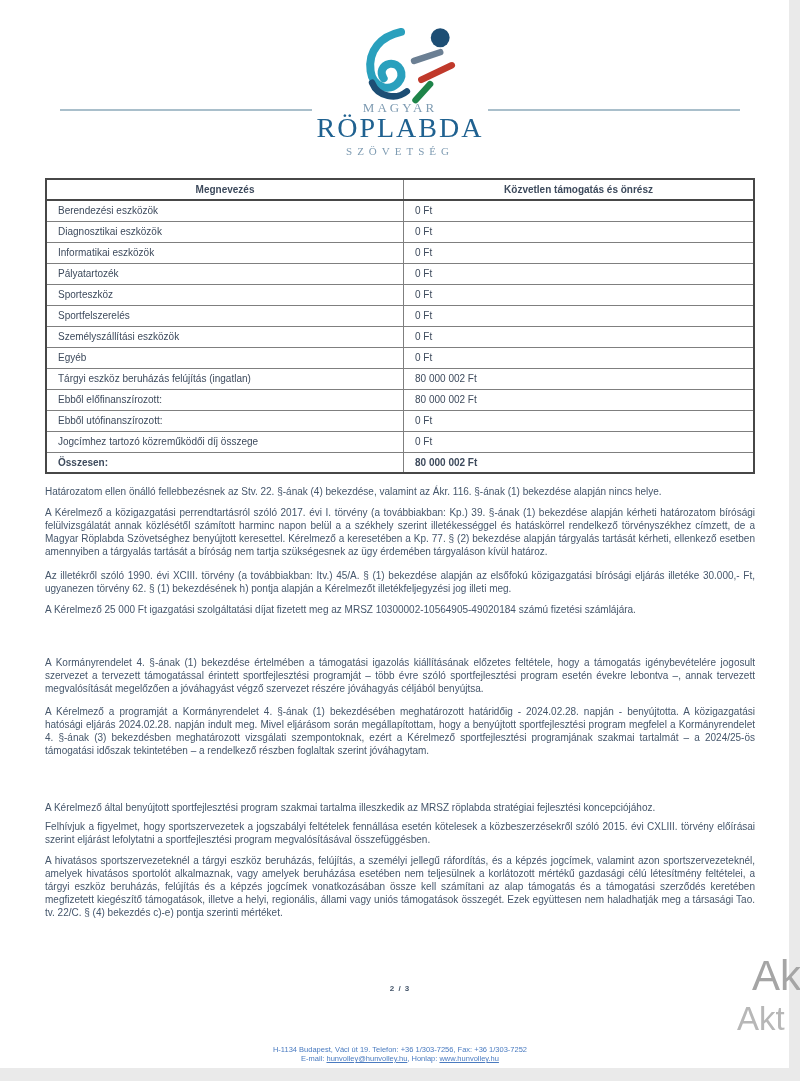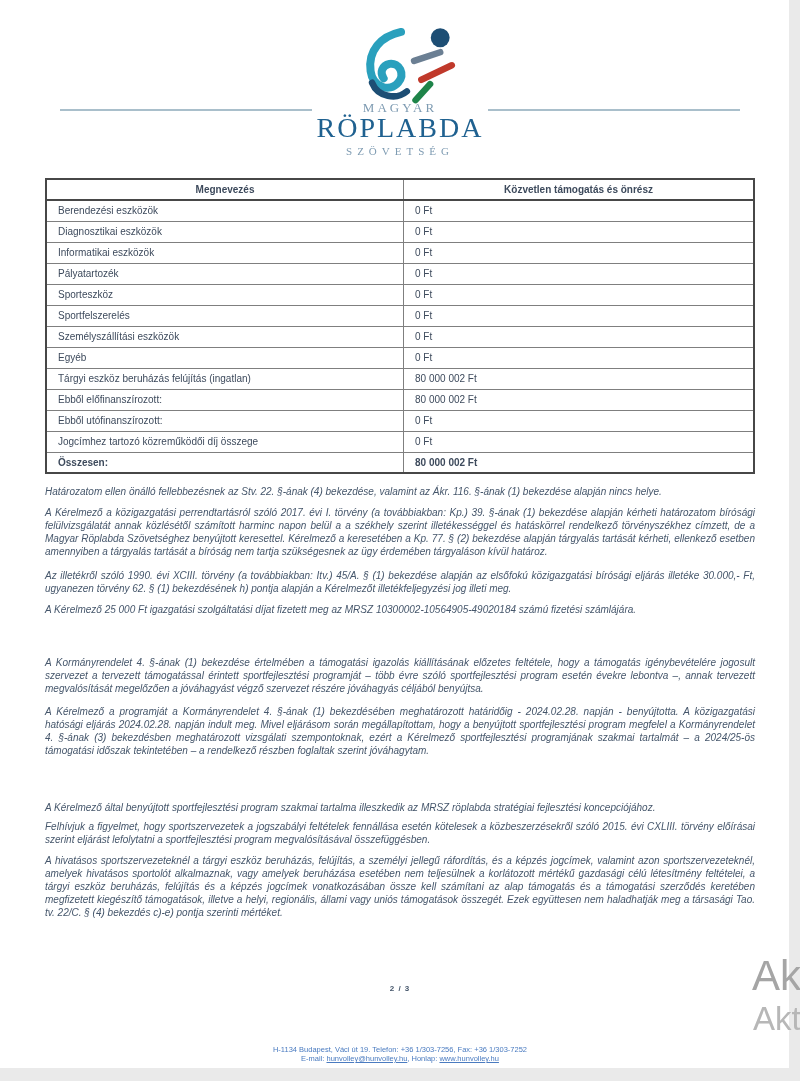--- a/index.html
+++ b/index.html
@@ -47,21 +47,21 @@
     height:21px;padding:2px 11px;vertical-align:middle;text-align:left;
   }
   table.support th{
     font-weight:bold;text-align:center;border-bottom:2px solid #474747;
   }
   table.support col.c1{width:50.5%;}
   td.indent{padding-left:20px;}
   tr.total td{font-weight:bold;}
   
   .para{
-    font-size:10px;line-height:13px;text-align:justify;color:var(--body-text);font-style:italic;
+    font-size:10px;line-height:13px;text-align:justify;color:var(--body-text);
   }
   .mt11{margin-top:11px;} .mt8{margin-top:8px;} .mt10{margin-top:10px;} .mt24{margin-top:40px;} .mt28{margin-top:44px;}
   .mt6{margin-top:6px;}
   .indokolas{
     margin-top:26px;text-align:center;font-size:10px;font-weight:bold;
     letter-spacing:5px;color:var(--body-text);
   }
   
   .page-number{
     position:absolute;top:984px;left:0;width:100%;text-align:center;
@@ -74,21 +74,21 @@
   .doc-footer a{color:var(--footer-blue);text-decoration:underline;cursor:pointer;}
   
   .edge-right{position:absolute;right:0;top:0;width:11px;height:100%;background:#eaeaea;}
   .edge-bottom{position:absolute;left:0;top:1068px;width:100%;height:13px;background:#eaeaea;}
   .wm1{
     position:absolute;left:752px;top:952px;font-size:42px;color:#a5a5a5;
     font-family:"Liberation Sans", sans-serif;z-index:5;
   }
   .wm2{
     position:absolute;left:737px;top:1000px;font-size:33px;color:#b7b7b7;
-    font-family:"Liberation Sans", sans-serif;z-index:5;margin-left:16px;
+    font-family:"Liberation Sans", sans-serif;z-index:5;
   }
 </style>
 </head>
 <body>
 
 <div class="page">
 
   <div class="letterhead">
     <svg class="logo-glyph" viewBox="0 0 200 110" aria-hidden="true">
 

